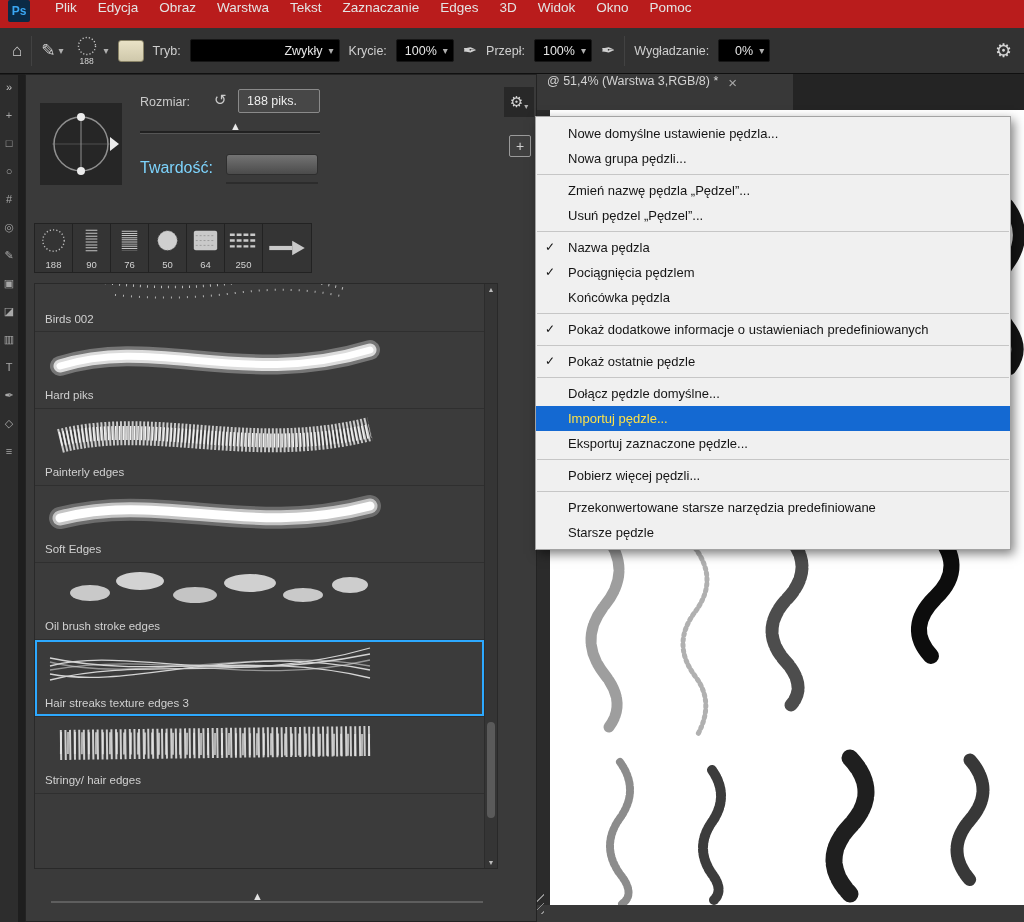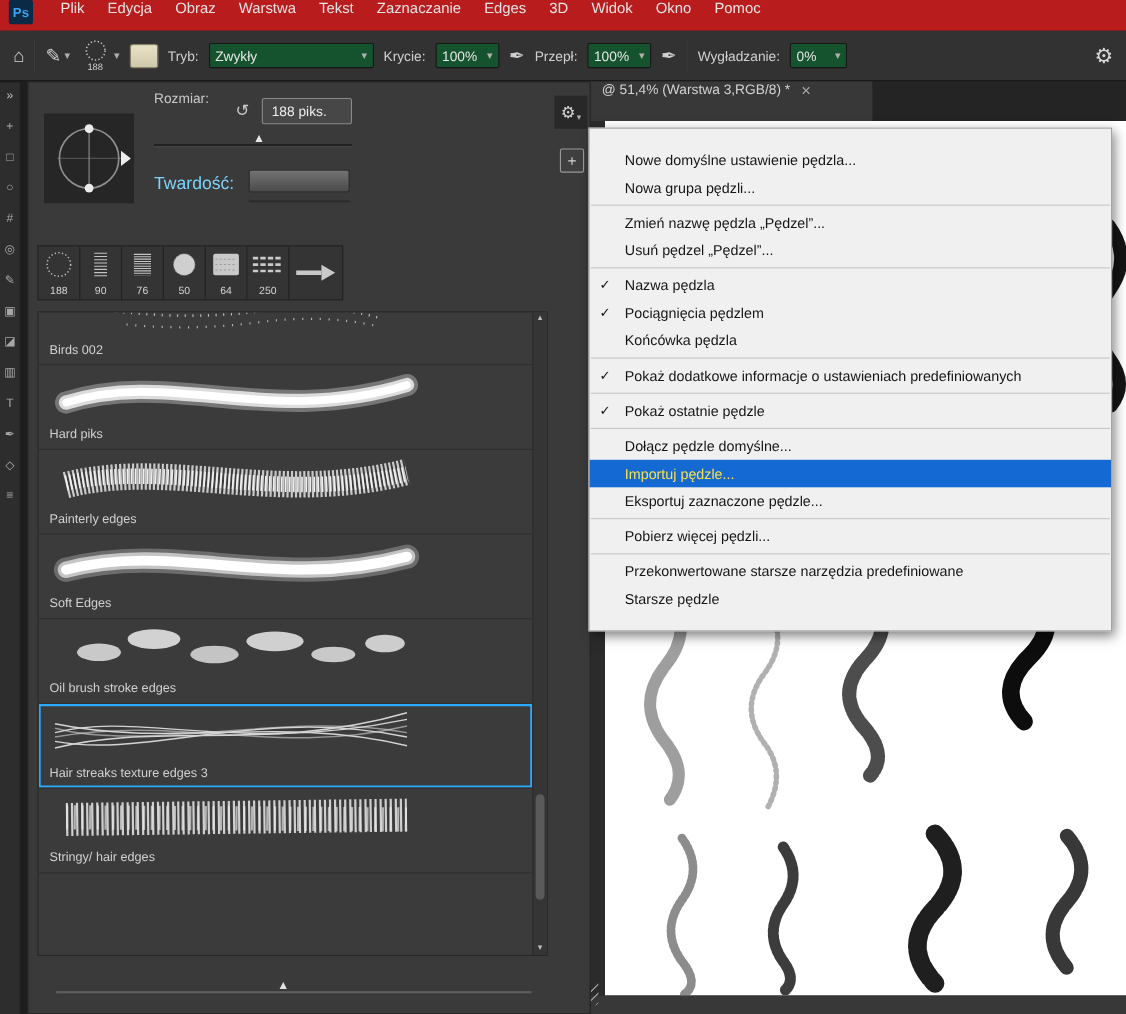--- a/index.html
+++ b/index.html
@@ -13,21 +13,21 @@
   
   .optionsbar{position:absolute;top:28px;left:0;right:0;height:46px;background:#323232;border-bottom:1px solid #101010;display:flex;align-items:center;gap:9px;padding:0 12px;font-size:12.5px;color:#cfcfcf}
   .ob-sep{width:1px;height:30px;background:#222;border-right:1px solid #424242}
   .ob-icon{font-size:17px;color:#cfcfcf}
   .ob-tool{display:flex;align-items:center;gap:3px}
   .chev{color:#b0b0b0;font-size:10px}
   .ob-preview{display:flex;align-items:center;gap:3px}
   .ob-preview .col{display:flex;flex-direction:column;align-items:center;width:28px}
   .ob-preview .num{font-size:8.5px;color:#d5d5d5;margin-top:-2px}
   .ob-toggle{width:26px;height:22px;border-radius:3px;background:linear-gradient(#e9e2c6,#cfc8ab);border:1px solid #8a8468}
-  .ob-select{height:23px;background:#14532d;border:1px solid #171717;border-radius:2px;display:flex;align-items:center;justify-content:space-between;padding:0 5px;color:#e6e6e6}
+  .ob-select{height:23px;background:#000000;border:1px solid #171717;border-radius:2px;display:flex;align-items:center;justify-content:flex-end;padding:0 5px;color:#e6e6e6}
   .ob-select .chev{margin-left:6px}
   .wide{width:150px}.w60{width:58px}.w52{width:52px}
   .gear-big{font-size:19px;margin-left:auto;color:#d6d6d6}
 
   
   .left-strip{position:absolute;top:75px;left:0;width:18px;bottom:0;background:#2d2d2d;display:flex;flex-direction:column;align-items:center;gap:17px;padding-top:6px;color:#a8a8a8}
   .collapse{font-size:11px;color:#c2c2c2}
   .tool{font-size:11px;line-height:1}
 
   
@@ -36,21 +36,21 @@
   .tab-close{color:#a8a8a8;font-size:15px;margin-left:10px}
   .canvas-area{position:absolute;top:110px;left:537px;width:487px;height:795px;background:#2b2b2b}
   .canvas{position:absolute;left:13px;top:0;right:0;bottom:0;background:#ffffff}
   .canvas svg{width:100%;height:100%;display:block}
   .bottom-strip{position:absolute;left:537px;right:0;top:905px;height:17px;background:#383838}
   .grip{position:absolute;left:524px;top:894px;width:20px;height:20px;background:repeating-linear-gradient(135deg,transparent 0 2px,#8f8f8f 2px 3px,transparent 3px 6px)}
 
   
   .brush-panel{position:absolute;left:25px;top:74px;width:512px;height:848px;background:#3a3a3a;border:1px solid #232323}
   .angle{position:absolute;left:14px;top:28px;width:82px;height:82px}
-  .bp-size-label{position:absolute;left:114px;top:8px;font-size:12.5px;color:#c9c9c9}
+  .bp-size-label{position:absolute;left:114px;top:20px;font-size:12.5px;color:#c9c9c9}
   .bp-reset{position:absolute;left:188px;top:16px;font-size:15px;color:#c9c9c9}
   .bp-size-box{position:absolute;left:212px;top:14px;width:82px;height:24px;background:#474747;border:1px solid #8a8a8a;border-radius:2px;font-size:12.5px;color:#ececec;display:flex;align-items:center;padding-left:8px}
   .bp-slider-track{position:absolute;left:114px;top:56px;width:180px;height:3px;background:#212121;border-bottom:1px solid #555}
   .bp-slider-thumb{position:absolute;left:204px;top:45px;font-size:11px;color:#e8e8e8}
   .bp-hard-label{position:absolute;left:114px;top:84px;font-size:16px;color:#7dd3fc}
   .bp-hard-widget{position:absolute;left:200px;top:79px;width:92px;height:21px;border-radius:3px;background:linear-gradient(#737373,#4b4b4b);border:1px solid #2e2e2e}
   .bp-hard-track{position:absolute;left:200px;top:107px;width:92px;height:2px;background:#2c2c2c}
   .bp-gear-btn{position:absolute;left:478px;top:12px;width:30px;height:30px;background:#282828;display:flex;align-items:center;justify-content:center;color:#d6d6d6}
   .bp-gear-btn .g{font-size:15px}.bp-gear-btn .chev{font-size:8px;margin-left:1px;margin-top:8px}
   .bp-plus-btn{position:absolute;left:483px;top:60px;width:22px;height:22px;border:1px solid #9a9a9a;border-radius:2px;color:#d0d0d0;display:flex;align-items:center;justify-content:center;font-size:14px;background:#3f3f3f}
@@ -69,21 +69,21 @@
   .b-name{height:22px;line-height:20px;padding-left:10px;font-size:11.5px;color:#d0d0d0}
   .b-row.sel{box-shadow:inset 0 0 0 2px #2da9ff}
   .bscroll{position:absolute;right:0;top:0;bottom:0;width:13px;background:#353535;border-left:1px solid #2c2c2c}
   .bscroll .up{position:absolute;top:2px;left:0;right:0;text-align:center;font-size:7px;color:#bbb}
   .bscroll .down{position:absolute;bottom:2px;left:0;right:0;text-align:center;font-size:7px;color:#bbb}
   .bscroll .thumb{position:absolute;left:2px;right:2px;top:438px;height:96px;background:#5a5a5a;border-radius:5px}
   .bp-bottom-track{position:absolute;left:25px;top:826px;width:432px;height:2px;background:#5e5e5e}
   .bp-bottom-thumb{position:absolute;left:226px;top:815px;font-size:11px;color:#e2e2e2}
 
   
-  .ctx{position:absolute;left:535px;top:116px;width:476px;background:#f0f0f0;border:1px solid #a3a3a3;box-shadow:3px 4px 10px rgba(0,0,0,.5);padding:16px 0;font-size:13px;color:#151515;z-index:10}
+  .ctx{position:absolute;left:535px;top:116px;width:476px;background:#f0f0f0;border:1px solid #a3a3a3;box-shadow:3px 4px 10px rgba(0,0,0,.5);padding:4px 0;font-size:13px;color:#151515;z-index:10}
   .mi{position:relative;height:25px;line-height:25px;padding-left:32px;white-space:nowrap;overflow:hidden}
   .mi .check{position:absolute;left:9px;top:0;width:20px;font-size:12px}
   .mi.hl{background:#1469d2;color:#fde047}
   .msep{height:1px;background:#c6c6c6;margin:3px 1px}
 </style>
 </head>
 <body>
 
 <div class="screen">
 

